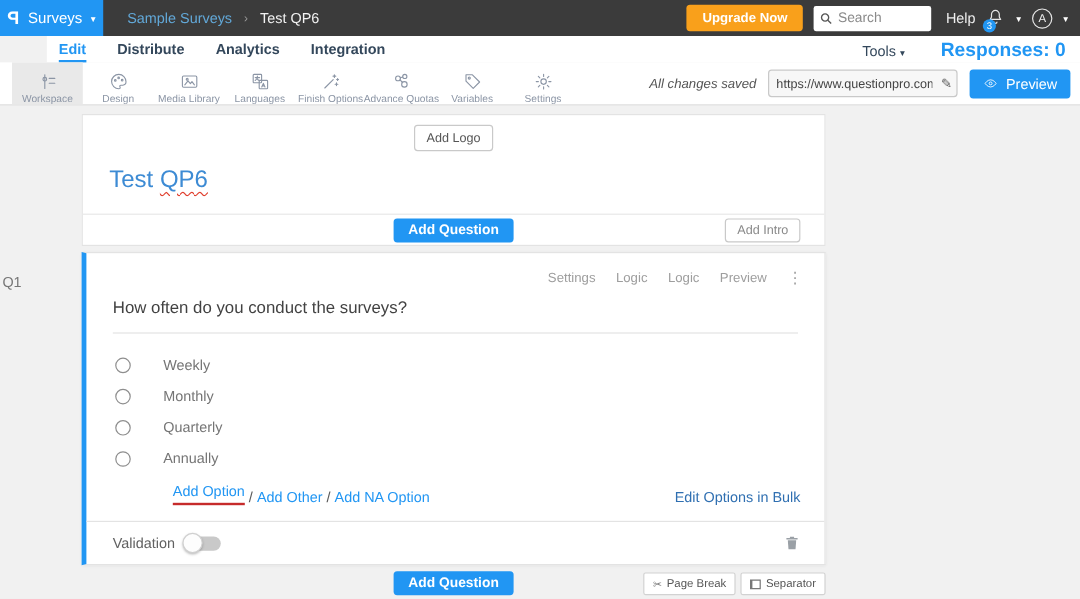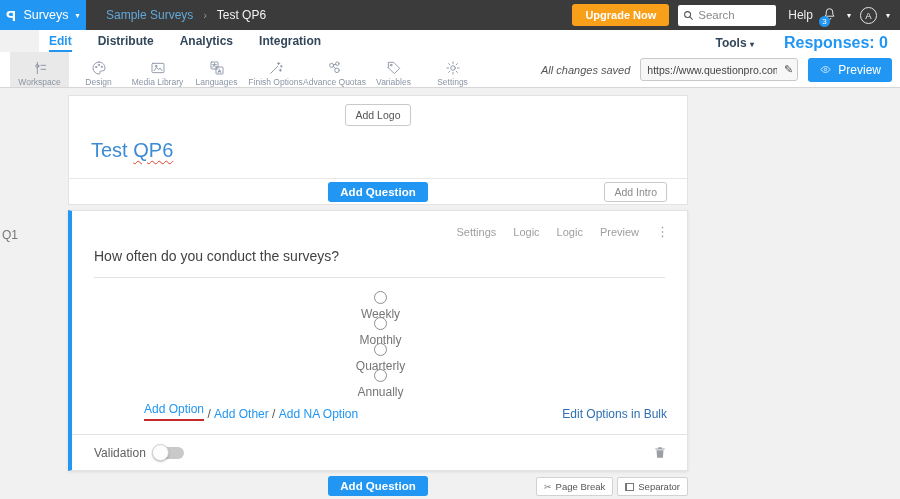--- a/index.html
+++ b/index.html
@@ -25,21 +25,21 @@
   .bell-wrap { position:relative; width:16px; height:18px; cursor:pointer; }
   .badge { position:absolute; left:-3px; bottom:-3px; background:#2196f3; color:#fff; font-size:8px; width:11px; height:11px; border-radius:50%; display:flex; align-items:center; justify-content:center; }
   .avatar { width:17px; height:17px; border:1.4px solid #e6e6e6; border-radius:50%; display:flex; align-items:center; justify-content:center; font-size:9.5px; color:#eee; cursor:pointer; }
 
   
   .navrow { height:22px; background:#fff; display:flex; align-items:flex-end; padding:0 10px; font-size:12px;margin-left:39px; }
   .nav-items { display:flex; gap:26px; }
   .nav-item { color:#33475b; font-weight:600; cursor:pointer; padding-bottom:2px; }
   .nav-item.active { color:#2196f3; border-bottom:2px solid #2196f3; }
   .navrow-right { margin-left:auto; display:flex; gap:30px; align-items:center; padding-right:2px; }
-  .tools-label { color:#33475b; font-weight:700; cursor:pointer; font-size:12px; }
+  .tools-label { color:#33475b; font-weight:400; cursor:pointer; font-size:12px; }
   .tools-label .caret { color:#33475b; }
   .responses-label { color:#2196f3; font-weight:600; font-size:16px; }
 
   
   .toolbar { height:36px; background:#fff; border-bottom:1px solid #d6d6d6; display:flex; align-items:stretch; padding-left:10px; }
   .tool-item { width:59px; display:flex; flex-direction:column; align-items:center; justify-content:flex-end; gap:1px; cursor:pointer; }
   .tool-item.active { background:#e9e9e9; }
   .tool-item svg { stroke:#8b95a5; fill:none; stroke-width:1.4; stroke-linecap:round; stroke-linejoin:round; }
   .tool-label { font-size:8.5px; color:#8b95a5; white-space:nowrap; }
   .toolbar-right { margin-left:auto; display:flex; align-items:center; gap:10px; padding-right:8px; }
@@ -63,21 +63,21 @@
   .intro-row { border-top:1px solid #e8e8e8; height:26px; position:relative; display:flex; align-items:center; justify-content:center; }
   .btn-primary { background:#2196f3; border:none; border-radius:3px; color:#fff; font-size:11.5px; font-weight:700; padding:4px 12px; cursor:pointer; font-family:"Liberation Sans", sans-serif; }
   .add-intro-btn { position:absolute; right:20px; background:#fff; border:1px solid #c9c9c9; border-radius:3px; font-size:10.5px; color:#8a8a8a; padding:3px 9px; cursor:pointer; font-family:"Liberation Sans", sans-serif; }
 
   .question-card { margin-top:5px; background:#fff; border:1px solid #e3e3e3; border-left:4px solid #2196f3; box-shadow:0 1px 3px rgba(0,0,0,.09); }
   .actions-row { display:flex; justify-content:flex-end; align-items:center; gap:17px; padding:13px 18px 0 0; font-size:11px; color:#9e9e9e; }
   .action-link { cursor:pointer; }
   .more-icon { font-size:13px; color:#9e9e9e; cursor:pointer; letter-spacing:0; }
   .q-text { margin:9px 22px 0 22px; font-size:14px; color:#424242; padding-bottom:13px; border-bottom:1px solid #e3e3e3; cursor:text; }
   .options { padding:13px 22px 0 24px; }
-  .option-row { display:flex; align-items:center; gap:3px; height:26px; cursor:pointer;flex-direction:column; }
+  .option-row { display:flex; align-items:center; gap:27px; height:26px; cursor:pointer; }
   .radio { width:13px; height:13px; border:1.4px solid #8e8e8e; border-radius:50%; background:#fff; flex:0 0 auto; }
   .option-label { font-size:12px; color:#757575; }
   .links-row { display:flex; align-items:flex-end; margin:7px 20px 0 72px; font-size:12px; }
   .blue-link { color:#2196f3; cursor:pointer; }
   .link-sep { color:#555; white-space:pre; }
   .red-underline { border-bottom:2px solid #c62b2b; padding-bottom:3px; }
   .bulk-link { margin-left:auto; color:#2f6fb1; cursor:pointer; }
   .validation-row { border-top:1px solid #e3e3e3; margin-top:13px; height:36px; display:flex; align-items:center; padding:0 20px 0 22px; }
   .validation-label { font-size:12px; color:#616161; }
   .toggle { position:relative; width:30px; height:12px; background:#c9c9c9; border-radius:6px; margin-left:8px; cursor:pointer; }

